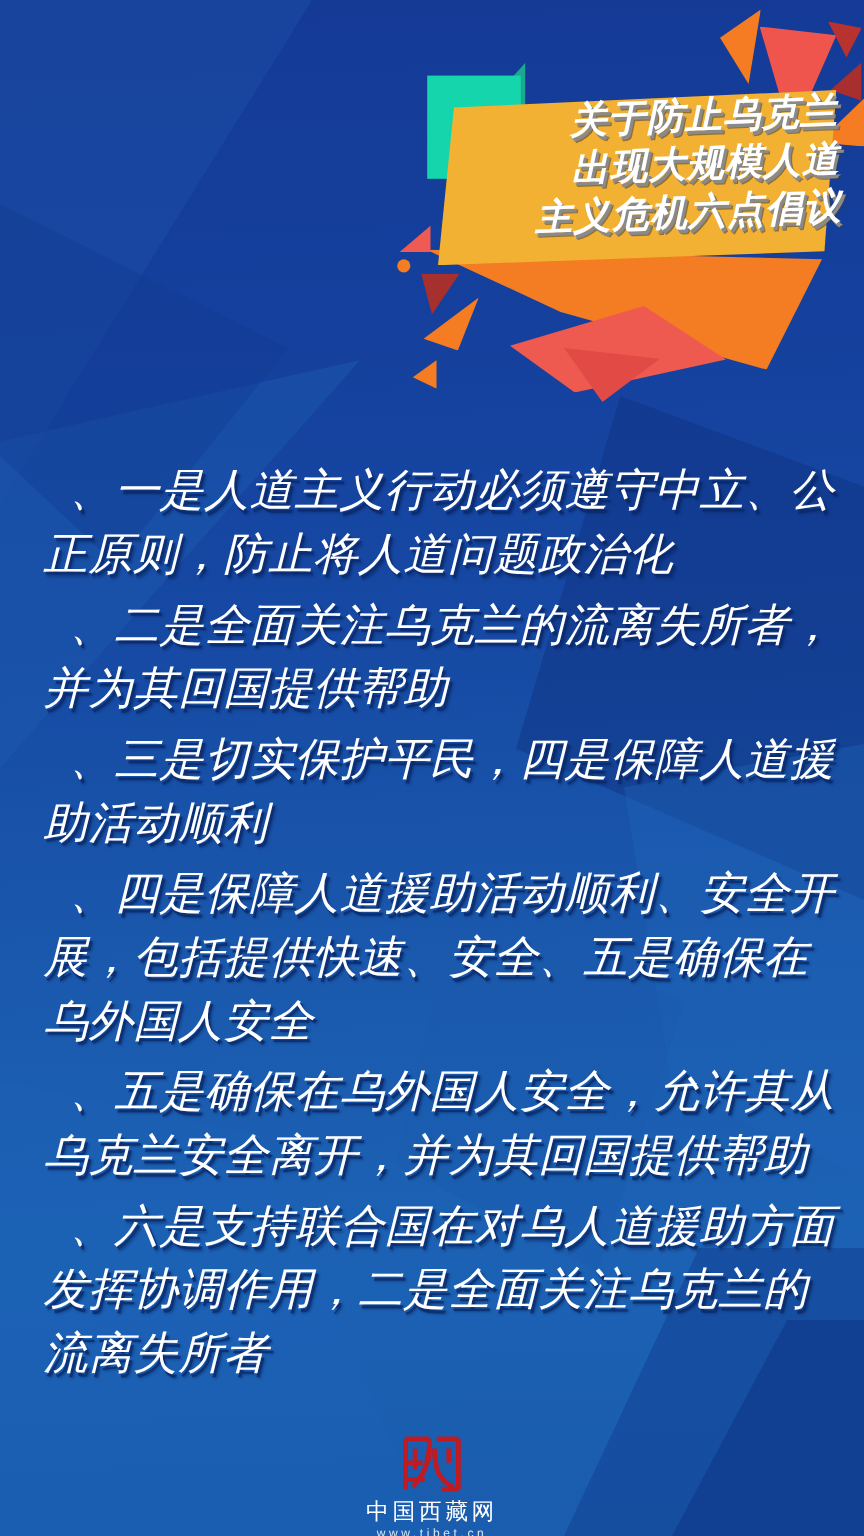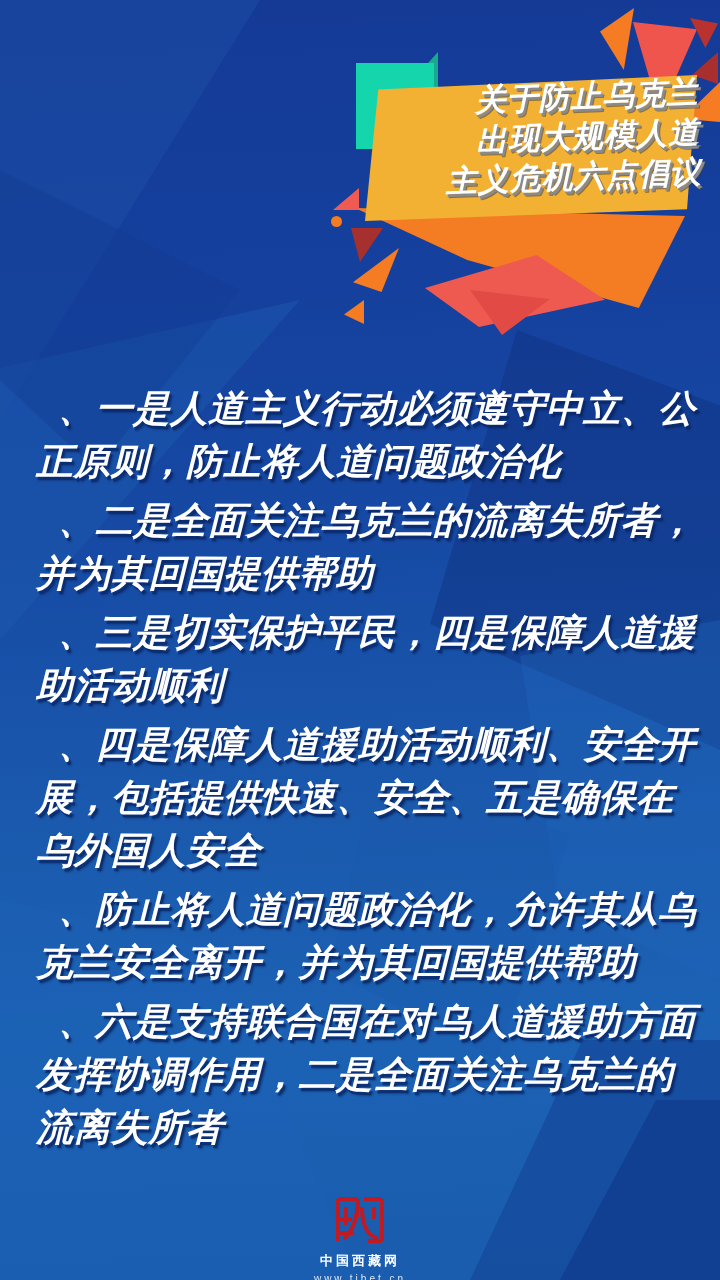--- a/index.html
+++ b/index.html
@@ -147,21 +147,21 @@
     top: 382px;
     width: 660px;
     z-index: 5;
   }
   .item {
     margin-bottom: 6px;
   }
   .item-text {
     color: #ffffff;
     font-size: 37px;
-    font-weight: 700;
+    font-weight: 400;
     font-style: italic;
     line-height: 53px;
     letter-spacing: 0.5px;
     text-indent: 22px;
     text-shadow:
       2px 3px 0 rgba(10,40,105,.75),
       3px 4px 2px rgba(8,30,85,.45);
   }
 
   
@@ -174,23 +174,23 @@
     z-index: 6;
   }
   .logo-mark {
     width: 56px;
     height: 50px;
     margin: 0 auto 6px;
     display: block;
   }
   .footer-name {
     color: #ffffff;
-    font-size: 13px;
+    font-size: 19px;
     letter-spacing: 3px;
-    font-weight: 700;
+    font-weight: 400;
     line-height: 20px;
   }
   .footer-url {
     color: #dce8f7;
     font-size: 10px;
     letter-spacing: 3px;
     line-height: 15px;
   }
 </style>
 </head>
@@ -242,21 +242,21 @@
     <div class="item">
       <div class="item-text">、二是全面关注乌克兰的流离失所者，并为其回国提供帮助</div>
     </div>
     <div class="item">
       <div class="item-text">、三是切实保护平民，四是保障人道援助活动顺利</div>
     </div>
     <div class="item">
       <div class="item-text">、四是保障人道援助活动顺利、安全开展，包括提供快速、安全、五是确保在乌外国人安全</div>
     </div>
     <div class="item">
-      <div class="item-text">、防止将人道问题政治化，允许其从乌克兰安全离开，并为其回国提供帮助</div>
+      <div class="item-text">、五是确保在乌外国人安全，允许其从乌克兰安全离开，并为其回国提供帮助</div>
     </div>
     <div class="item">
       <div class="item-text">、六是支持联合国在对乌人道援助方面发挥协调作用，二是全面关注乌克兰的流离失所者</div>
     </div>
   </div>
 
   <div class="footer">
     <svg class="logo-mark" viewBox="0 0 56 50">
       <g fill="none" stroke="#c01a22" stroke-width="4">
         <path d="M6 4 V46"></path>

